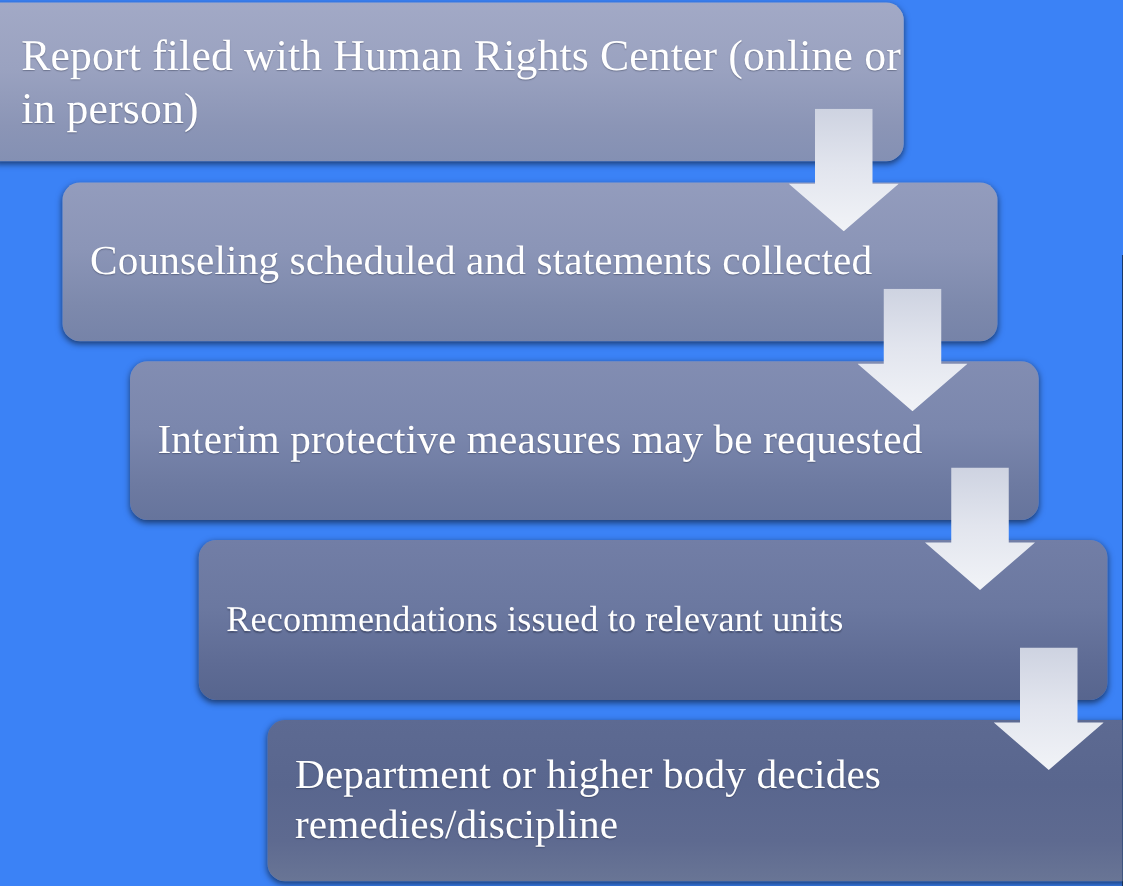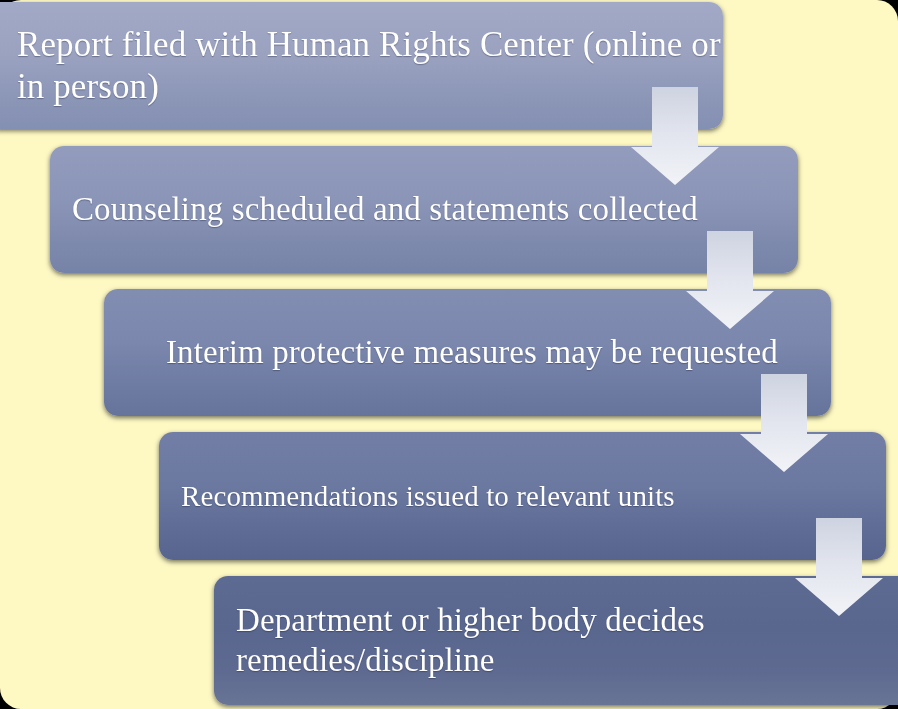--- a/index.html
+++ b/index.html
@@ -12,22 +12,21 @@
     width: 898px;
     height: 709px;
     overflow: hidden;
     font-family: "Liberation Serif", "DejaVu Serif", serif;
   }
 
   #stage {
     position: relative;
     width: 898px;
     height: 709px;
-    background: #fef9c3;
-    border-radius: 21px;
+    background: #3b82f6;
   }
 
   
   .step {
     position: absolute;
     box-sizing: border-box;
     border-radius: 14px;
     display: flex;
     align-items: center;
     overflow: hidden;
@@ -51,21 +50,21 @@
   .step-2 {
     left: 50px;   top: 146px;  width: 748px;  height: 127px;
     background: linear-gradient(to bottom, #939cbd 0%, #8b95b7 42%, #7d89ac 78%, #7683a8 100%);
   }
   .step-2 .label { font-size: 33px; padding-left: 22px; }
 
   .step-3 {
     left: 104px;  top: 289px;  width: 727px;  height: 127px;
     background: linear-gradient(to bottom, #828db2 0%, #7b87ad 42%, #6d7aa1 78%, #66749c 100%);
   }
-  .step-3 .label { font-size: 33px; padding-left: 22px; margin-left: 40px; }
+  .step-3 .label { font-size: 33px; padding-left: 22px; }
 
   .step-4 {
     left: 159px;  top: 432px;  width: 727px;  height: 128px;
     background: linear-gradient(to bottom, #727ea6 0%, #6b78a0 42%, #5e6b94 78%, #57658e 100%);
   }
   .step-4 .label { font-size: 29px; padding-left: 22px; }
 
   .step-5 {
     left: 214px;  top: 576px;  width: 727px;  height: 129px;
     background: linear-gradient(to bottom, #5d6a92 0%, #59668e 40%, #5e6a90 75%, #697595 100%);

